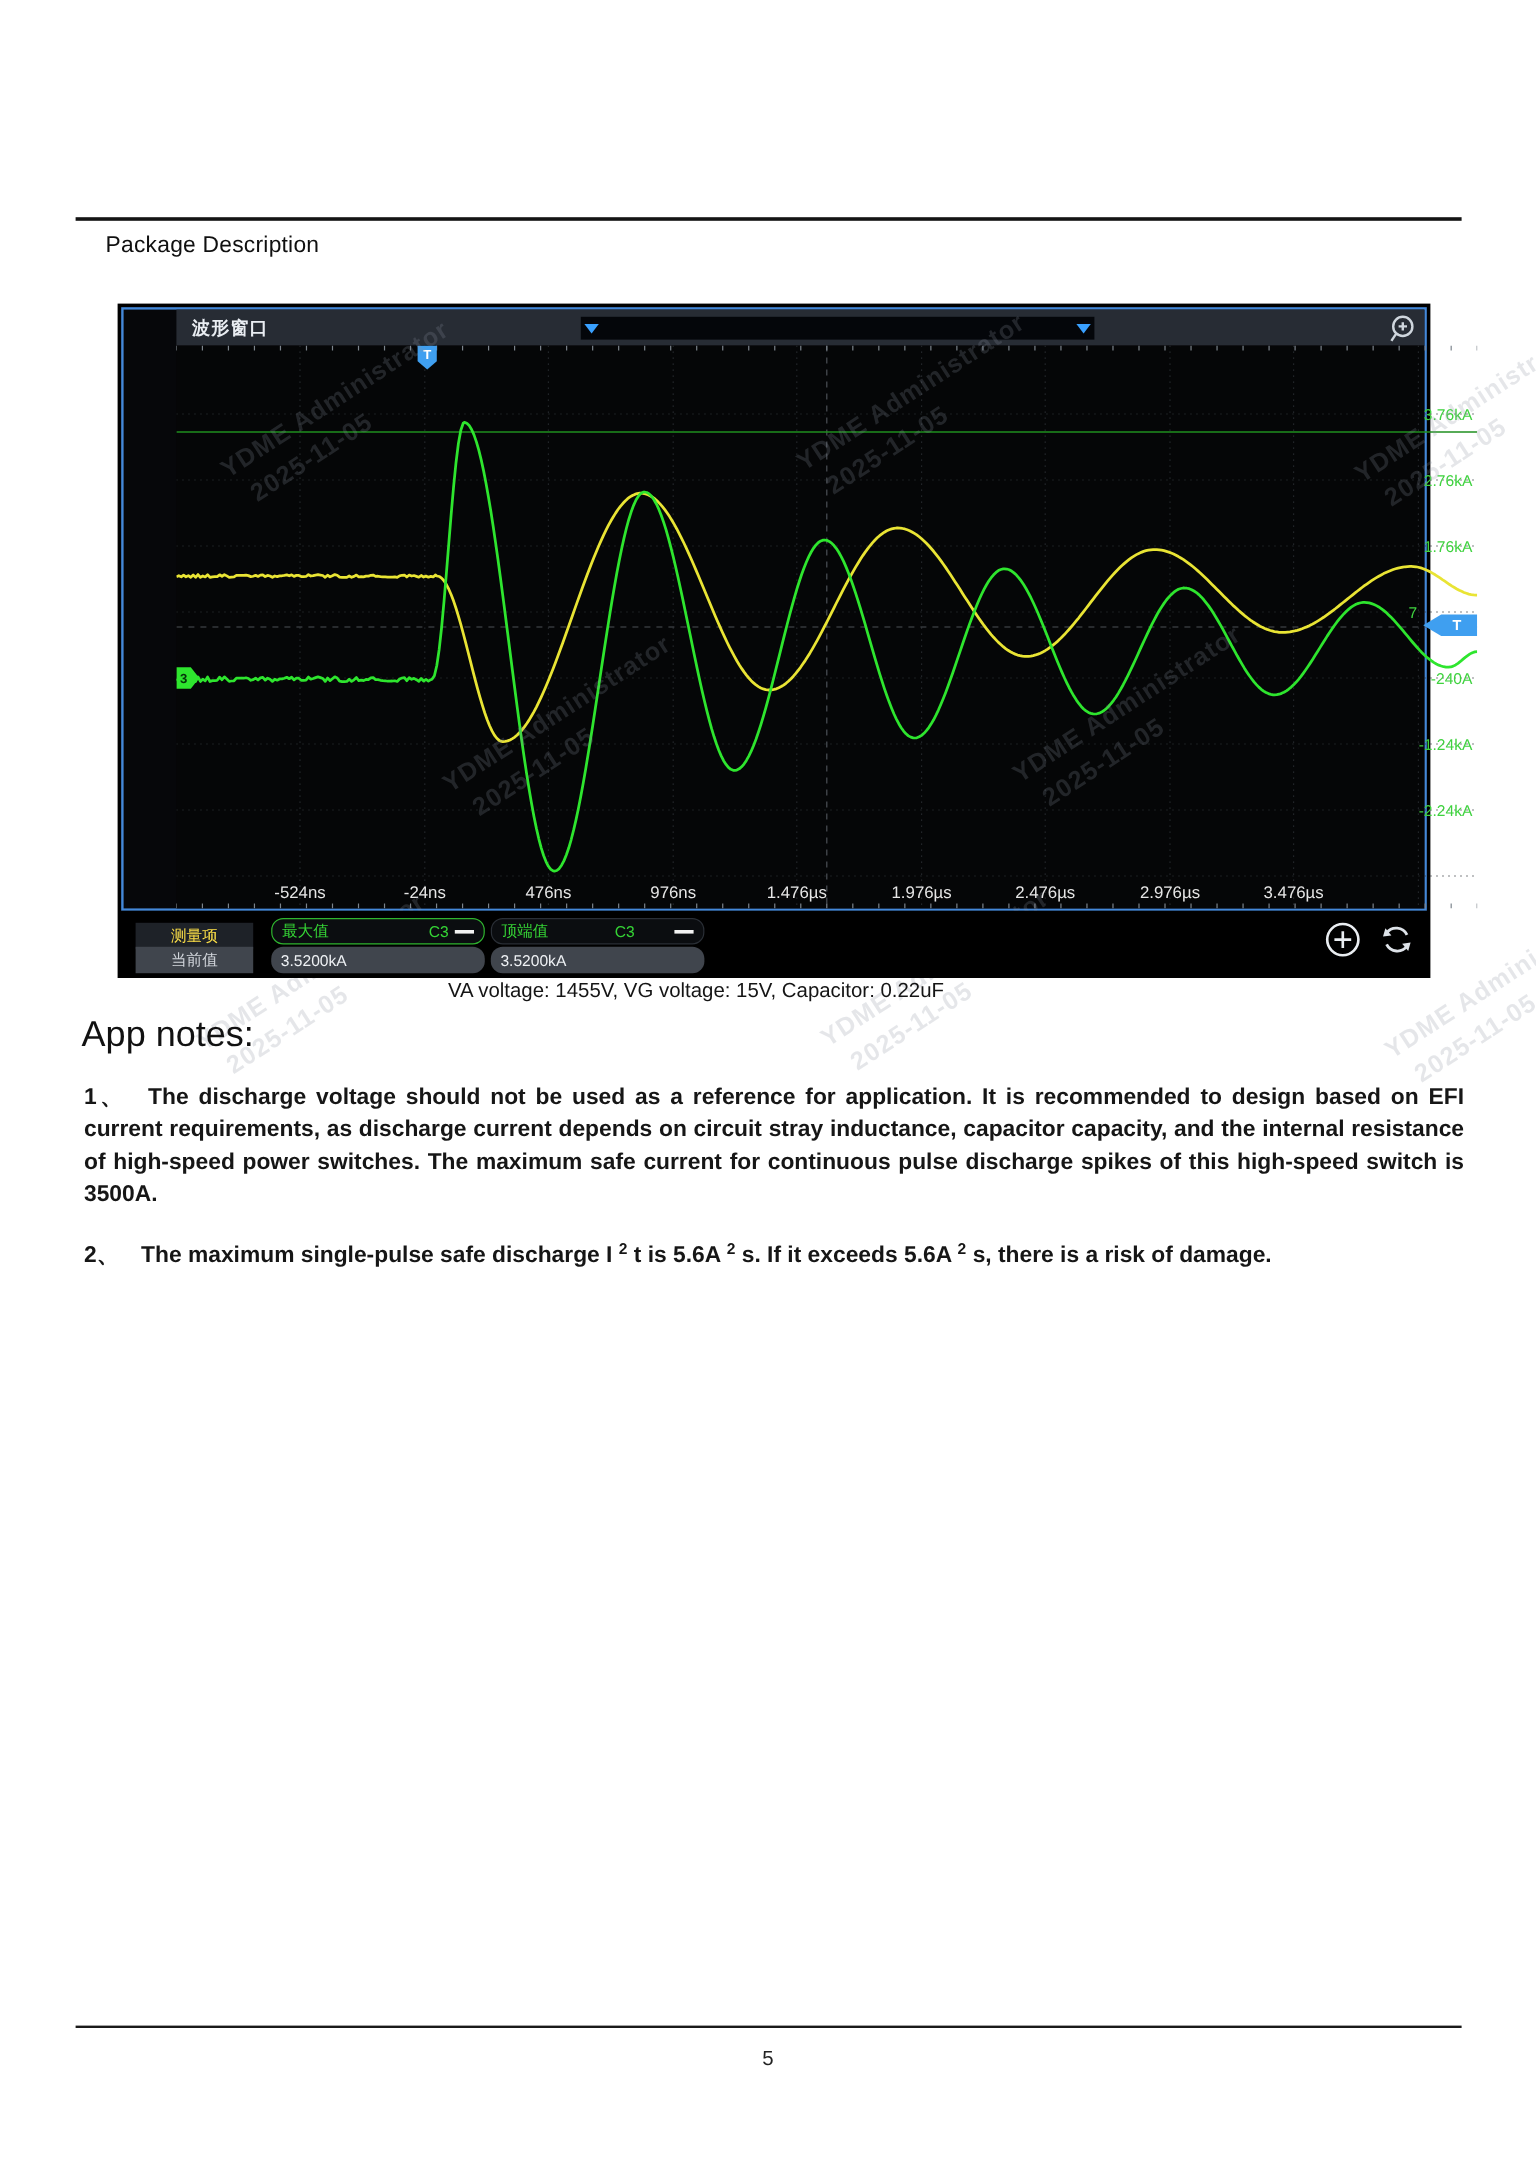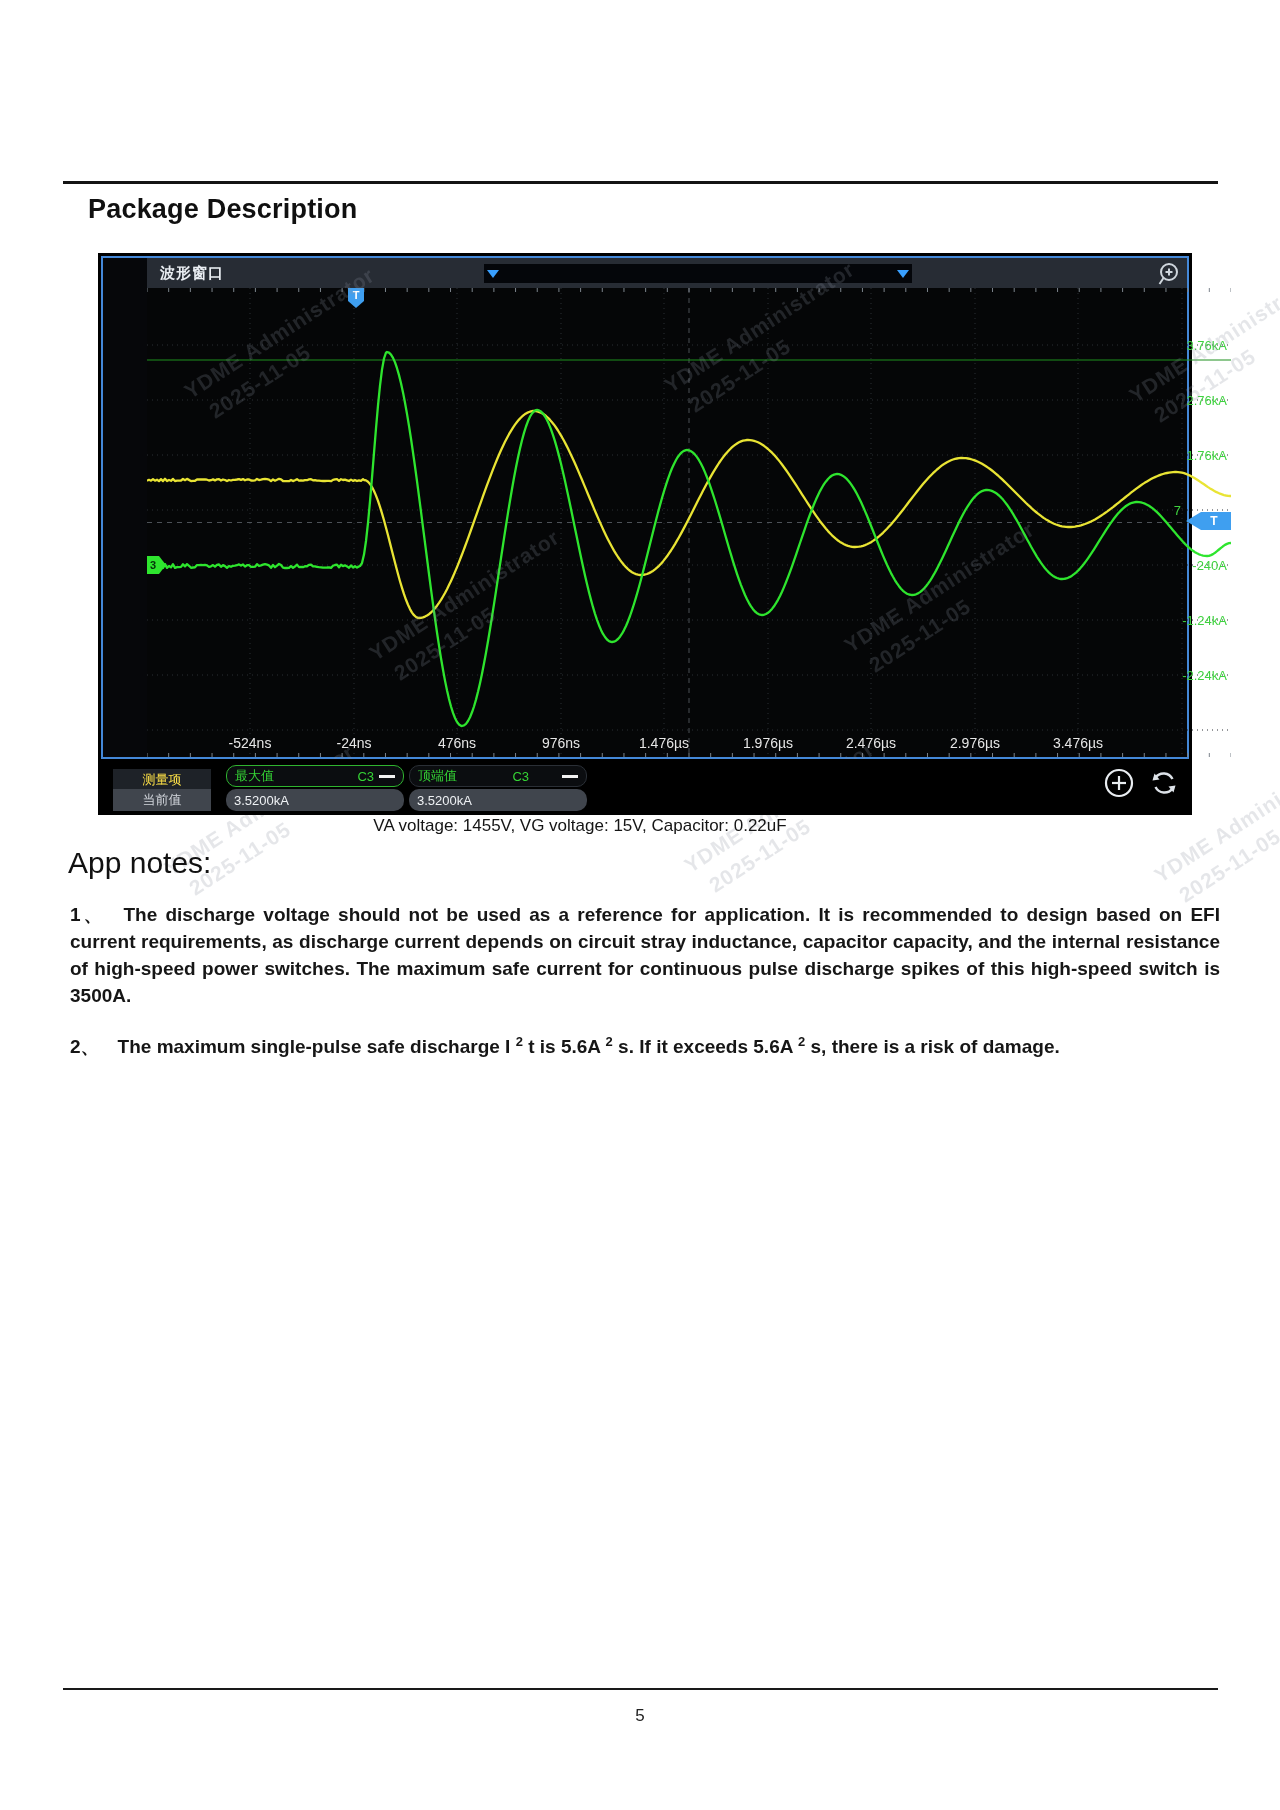--- a/index.html
+++ b/index.html
@@ -3,21 +3,21 @@
 <meta charset="utf-8">
 <style>
   html,body{margin:0;padding:0;}
   body{
     width:1280px;height:1810px;position:relative;background:#ffffff;
     font-family:"Liberation Sans", sans-serif;color:#111;overflow:hidden;
   }
   .abs{position:absolute;}
   
   .top-rule{left:63px;top:181px;width:1155px;height:3px;background:#141414;}
-  .doc-title{left:88px;top:194px;font-size:27px;font-weight:bold;color:#101010;letter-spacing:.2px;}
+  .doc-title{left:88px;top:194px;font-size:19px;font-weight:normal;color:#101010;letter-spacing:.2px;}
   .caption{left:95px;top:816px;width:970px;text-align:center;font-size:17px;color:#151515;}
   .notes-heading{left:68px;top:846px;font-size:30px;font-weight:normal;}
   .note-para{left:70px;width:1150px;font-size:19px;font-weight:bold;line-height:27px;text-align:justify;color:#161616;}
   .note-para .no{padding-right:18px;}
   .note-para sup{font-size:13px;vertical-align:super;line-height:0;}
   #note-1{top:901px;}
   #note-2{top:1031px;line-height:31px;}
   .footer-rule{left:63px;top:1688px;width:1155px;height:2px;background:#1a1a1a;}
   .page-num{left:0;top:1706px;width:1280px;text-align:center;font-size:17px;color:#222;}
 

